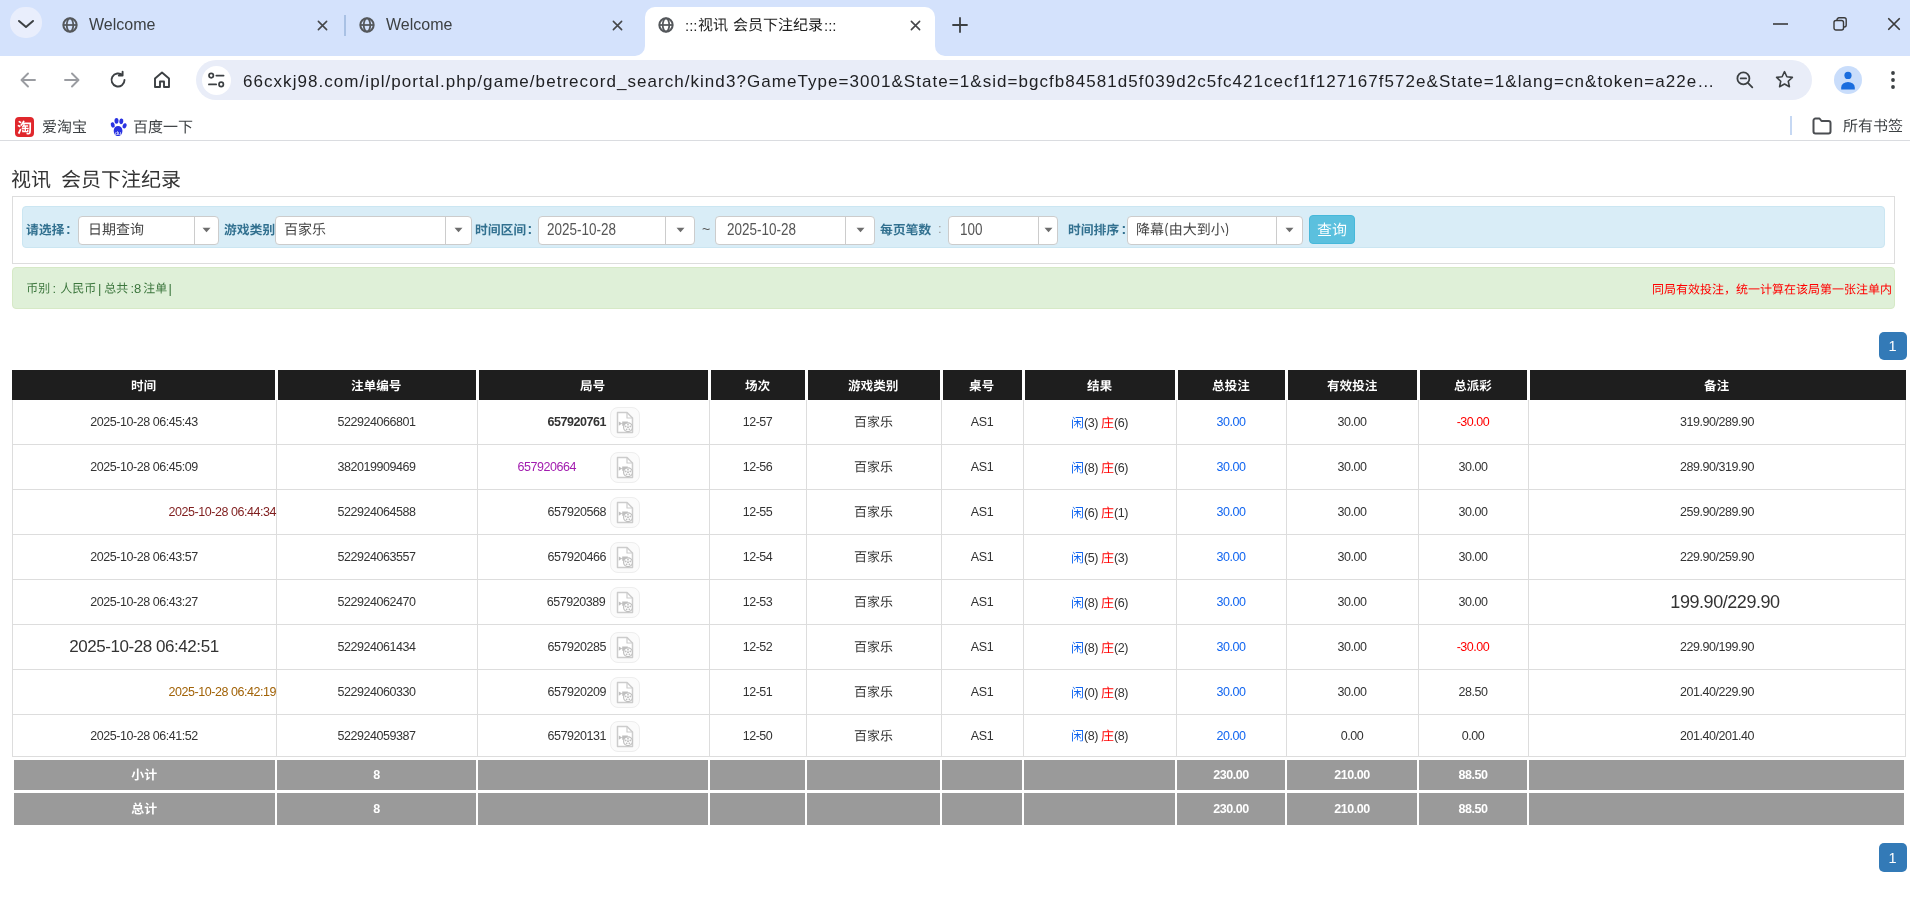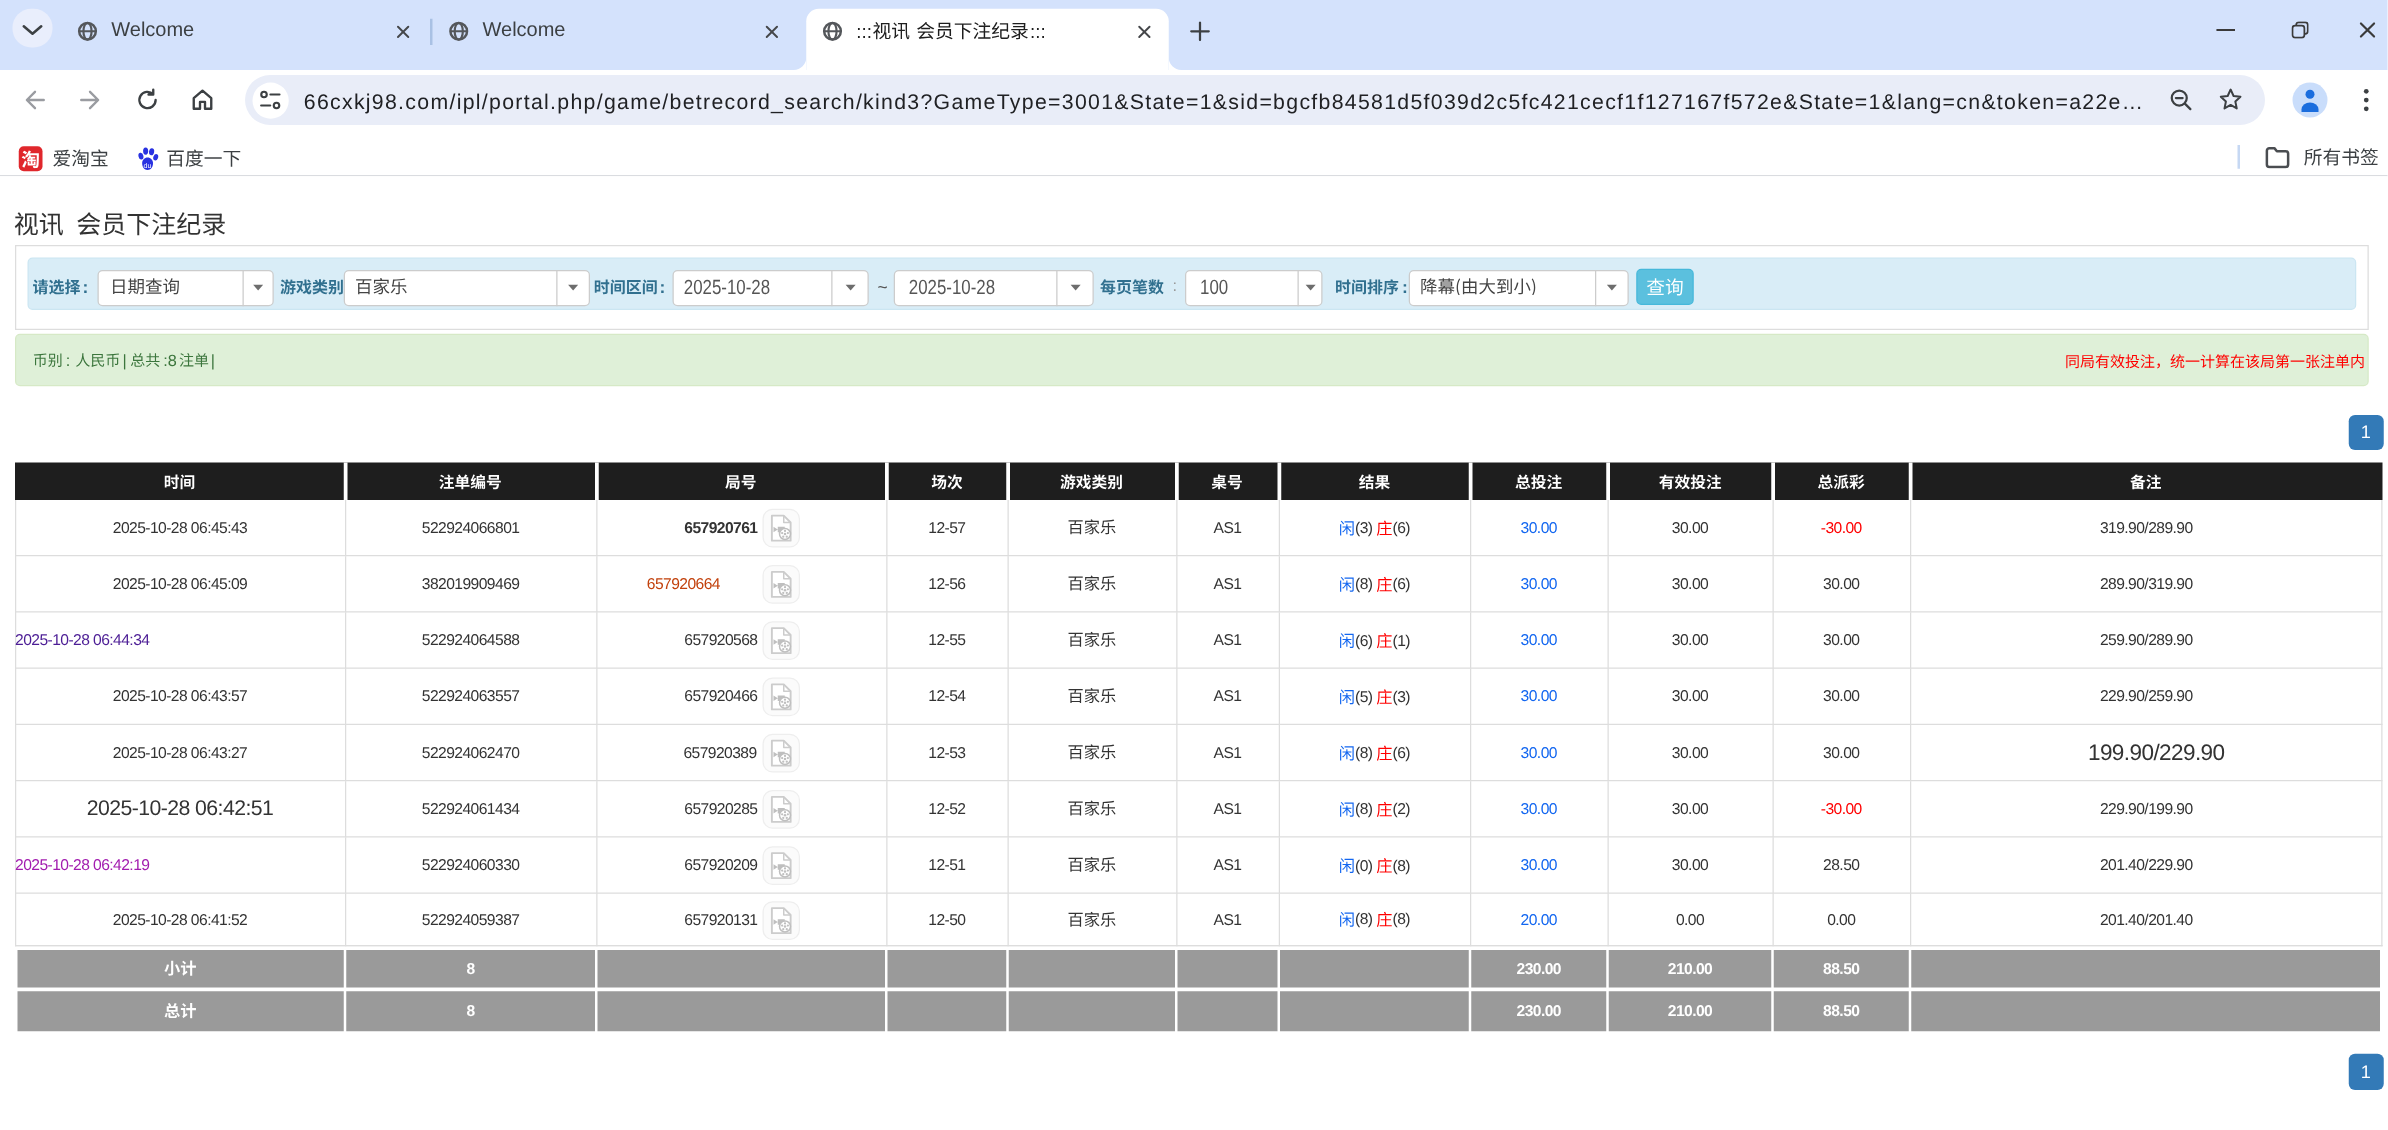--- a/index.html
+++ b/index.html
@@ -757,21 +757,21 @@
 <div style="position:absolute;left:709px;top:445px;width:1px;height:45px;background:#ddd;"></div>
 <div style="position:absolute;left:806px;top:445px;width:1px;height:45px;background:#ddd;"></div>
 <div style="position:absolute;left:941px;top:445px;width:1px;height:45px;background:#ddd;"></div>
 <div style="position:absolute;left:1023px;top:445px;width:1px;height:45px;background:#ddd;"></div>
 <div style="position:absolute;left:1176px;top:445px;width:1px;height:45px;background:#ddd;"></div>
 <div style="position:absolute;left:1286px;top:445px;width:1px;height:45px;background:#ddd;"></div>
 <div style="position:absolute;left:1418px;top:445px;width:1px;height:45px;background:#ddd;"></div>
 <div style="position:absolute;left:1528px;top:445px;width:1px;height:45px;background:#ddd;"></div>
 <div style="position:absolute;left:12.0px;top:461.2px;width:264.0px;text-align:center;font-size:12.5px;color:#333;letter-spacing:-0.45px;white-space:pre;line-height:12.5px;">2025-10-28 06:45:09</div>
 <div style="position:absolute;left:276.0px;top:461.2px;width:201.0px;text-align:center;font-size:12.5px;color:#333;letter-spacing:-0.45px;white-space:pre;line-height:12.5px;">382019909469</div>
-<div style="position:absolute;left:516px;top:461.2px;width:60px;text-align:right;font-size:12.5px;color:#c2410c;letter-spacing:-0.45px;line-height:12.5px;">657920664</div>
+<div style="position:absolute;left:516px;top:461.2px;width:60px;text-align:right;font-size:12.5px;color:#a21caf;letter-spacing:-0.45px;line-height:12.5px;">657920664</div>
 <div style="position:absolute;left:610.0px;top:452.0px;width:30px;height:31px;background:#fbfbfb;border:1px solid #eee;border-radius:8px;"></div>
 <svg style="position:absolute;left:614.0px;top:456.0px" width="22" height="23" viewBox="0 0 22 23">
     <path d="M3.5 1.5 H13 L18.5 7 V21.5 H3.5 Z" stroke="#ccc" stroke-width="1.5" fill="#fff" stroke-linejoin="round"></path>
     <path d="M13 1.5 V7 H18.5" stroke="#ccc" stroke-width="1.2" fill="none" stroke-linejoin="round"></path>
     <path d="M8.2 10.4 h5.6 v4.4 h-5.6 Z M8.2 12.6 l-3.4-2.2 v4.4 l3.4-2.2 Z" fill="#bfbfbf"></path>
     <circle cx="14" cy="16.2" r="4.4" fill="#fff" stroke="#bfbfbf" stroke-width="1.2"></circle>
     <circle cx="14" cy="16.2" r="1" fill="#bfbfbf"></circle>
     <circle cx="14" cy="13.7" r="0.9" fill="#bfbfbf"></circle>
     <circle cx="11.7" cy="15.4" r="0.9" fill="#bfbfbf"></circle>
     <circle cx="12.6" cy="18.3" r="0.9" fill="#bfbfbf"></circle>
@@ -800,21 +800,21 @@
 <div style="position:absolute;left:276px;top:490px;width:1px;height:45px;background:#ddd;"></div>
 <div style="position:absolute;left:477px;top:490px;width:1px;height:45px;background:#ddd;"></div>
 <div style="position:absolute;left:709px;top:490px;width:1px;height:45px;background:#ddd;"></div>
 <div style="position:absolute;left:806px;top:490px;width:1px;height:45px;background:#ddd;"></div>
 <div style="position:absolute;left:941px;top:490px;width:1px;height:45px;background:#ddd;"></div>
 <div style="position:absolute;left:1023px;top:490px;width:1px;height:45px;background:#ddd;"></div>
 <div style="position:absolute;left:1176px;top:490px;width:1px;height:45px;background:#ddd;"></div>
 <div style="position:absolute;left:1286px;top:490px;width:1px;height:45px;background:#ddd;"></div>
 <div style="position:absolute;left:1418px;top:490px;width:1px;height:45px;background:#ddd;"></div>
 <div style="position:absolute;left:1528px;top:490px;width:1px;height:45px;background:#ddd;"></div>
-<div style="position:absolute;left:12.0px;top:506.2px;width:264.0px;text-align:left;font-size:12.5px;color:#4c1d95;letter-spacing:-0.45px;white-space:pre;line-height:12.5px;">2025-10-28 06:44:34</div>
+<div style="position:absolute;left:12.0px;top:506.2px;width:264.0px;text-align:right;font-size:12.5px;color:#7f1d1d;letter-spacing:-0.45px;white-space:pre;line-height:12.5px;">2025-10-28 06:44:34</div>
 <div style="position:absolute;left:276.0px;top:506.2px;width:201.0px;text-align:center;font-size:12.5px;color:#333;letter-spacing:-0.45px;white-space:pre;line-height:12.5px;">522924064588</div>
 <div style="position:absolute;left:546.0px;top:506.2px;width:60px;text-align:right;font-size:12.5px;color:#333;letter-spacing:-0.45px;line-height:12.5px;">657920568</div>
 <div style="position:absolute;left:610.0px;top:497.0px;width:30px;height:31px;background:#fbfbfb;border:1px solid #eee;border-radius:8px;"></div>
 <svg style="position:absolute;left:614.0px;top:501.0px" width="22" height="23" viewBox="0 0 22 23">
     <path d="M3.5 1.5 H13 L18.5 7 V21.5 H3.5 Z" stroke="#ccc" stroke-width="1.5" fill="#fff" stroke-linejoin="round"></path>
     <path d="M13 1.5 V7 H18.5" stroke="#ccc" stroke-width="1.2" fill="none" stroke-linejoin="round"></path>
     <path d="M8.2 10.4 h5.6 v4.4 h-5.6 Z M8.2 12.6 l-3.4-2.2 v4.4 l3.4-2.2 Z" fill="#bfbfbf"></path>
     <circle cx="14" cy="16.2" r="4.4" fill="#fff" stroke="#bfbfbf" stroke-width="1.2"></circle>
     <circle cx="14" cy="16.2" r="1" fill="#bfbfbf"></circle>
     <circle cx="14" cy="13.7" r="0.9" fill="#bfbfbf"></circle>
@@ -980,21 +980,21 @@
 <div style="position:absolute;left:276px;top:670px;width:1px;height:45px;background:#ddd;"></div>
 <div style="position:absolute;left:477px;top:670px;width:1px;height:45px;background:#ddd;"></div>
 <div style="position:absolute;left:709px;top:670px;width:1px;height:45px;background:#ddd;"></div>
 <div style="position:absolute;left:806px;top:670px;width:1px;height:45px;background:#ddd;"></div>
 <div style="position:absolute;left:941px;top:670px;width:1px;height:45px;background:#ddd;"></div>
 <div style="position:absolute;left:1023px;top:670px;width:1px;height:45px;background:#ddd;"></div>
 <div style="position:absolute;left:1176px;top:670px;width:1px;height:45px;background:#ddd;"></div>
 <div style="position:absolute;left:1286px;top:670px;width:1px;height:45px;background:#ddd;"></div>
 <div style="position:absolute;left:1418px;top:670px;width:1px;height:45px;background:#ddd;"></div>
 <div style="position:absolute;left:1528px;top:670px;width:1px;height:45px;background:#ddd;"></div>
-<div style="position:absolute;left:12.0px;top:686.2px;width:264.0px;text-align:left;font-size:12.5px;color:#a21caf;letter-spacing:-0.45px;white-space:pre;line-height:12.5px;">2025-10-28 06:42:19</div>
+<div style="position:absolute;left:12.0px;top:686.2px;width:264.0px;text-align:right;font-size:12.5px;color:#a16207;letter-spacing:-0.45px;white-space:pre;line-height:12.5px;">2025-10-28 06:42:19</div>
 <div style="position:absolute;left:276.0px;top:686.2px;width:201.0px;text-align:center;font-size:12.5px;color:#333;letter-spacing:-0.45px;white-space:pre;line-height:12.5px;">522924060330</div>
 <div style="position:absolute;left:546.0px;top:686.2px;width:60px;text-align:right;font-size:12.5px;color:#333;letter-spacing:-0.45px;line-height:12.5px;">657920209</div>
 <div style="position:absolute;left:610.0px;top:677.0px;width:30px;height:31px;background:#fbfbfb;border:1px solid #eee;border-radius:8px;"></div>
 <svg style="position:absolute;left:614.0px;top:681.0px" width="22" height="23" viewBox="0 0 22 23">
     <path d="M3.5 1.5 H13 L18.5 7 V21.5 H3.5 Z" stroke="#ccc" stroke-width="1.5" fill="#fff" stroke-linejoin="round"></path>
     <path d="M13 1.5 V7 H18.5" stroke="#ccc" stroke-width="1.2" fill="none" stroke-linejoin="round"></path>
     <path d="M8.2 10.4 h5.6 v4.4 h-5.6 Z M8.2 12.6 l-3.4-2.2 v4.4 l3.4-2.2 Z" fill="#bfbfbf"></path>
     <circle cx="14" cy="16.2" r="4.4" fill="#fff" stroke="#bfbfbf" stroke-width="1.2"></circle>
     <circle cx="14" cy="16.2" r="1" fill="#bfbfbf"></circle>
     <circle cx="14" cy="13.7" r="0.9" fill="#bfbfbf"></circle>

